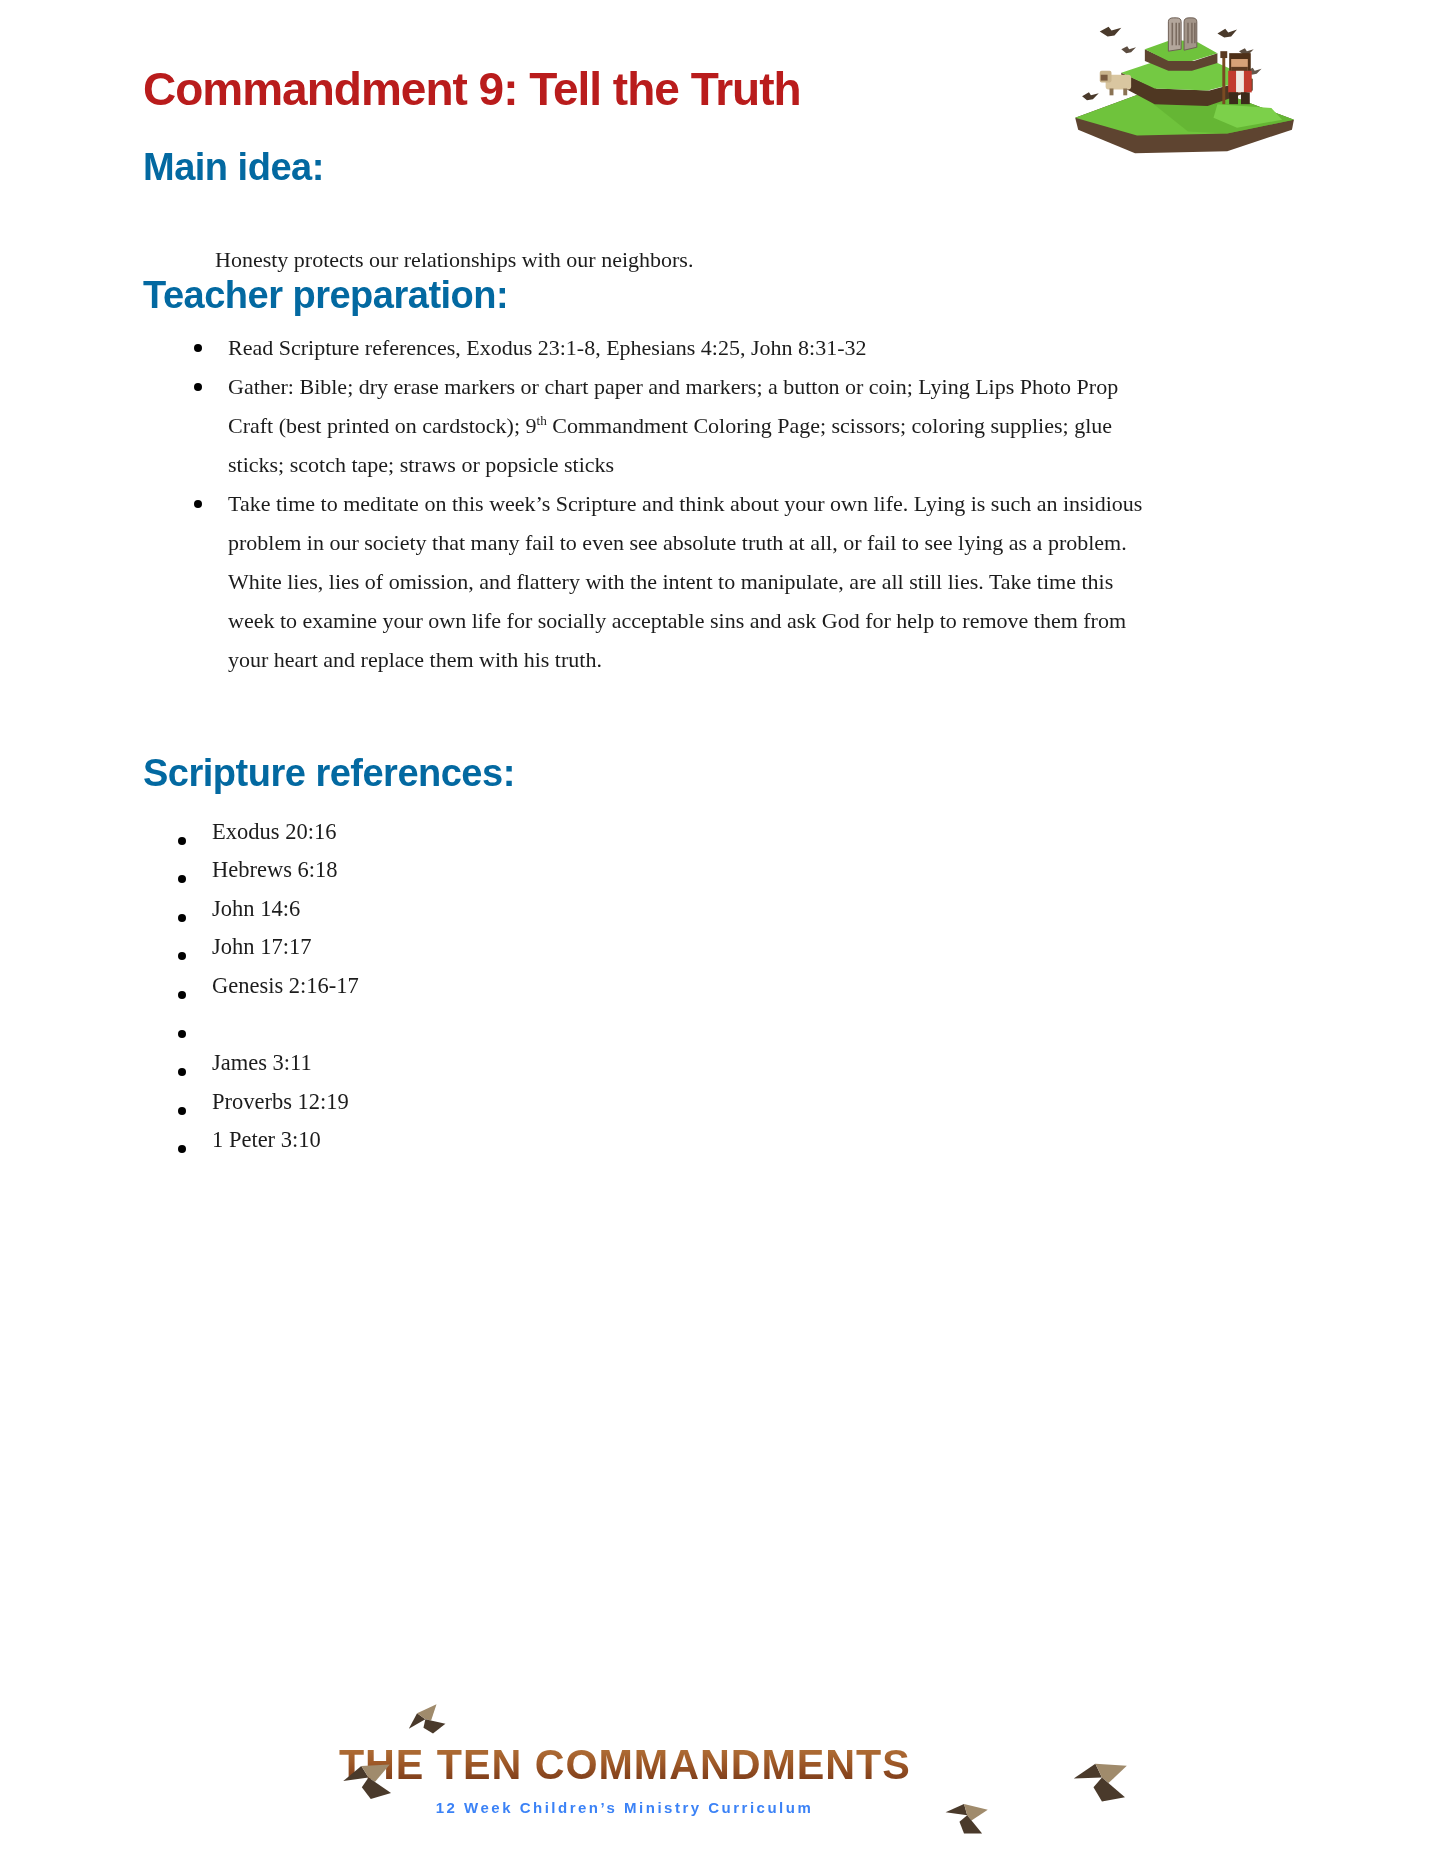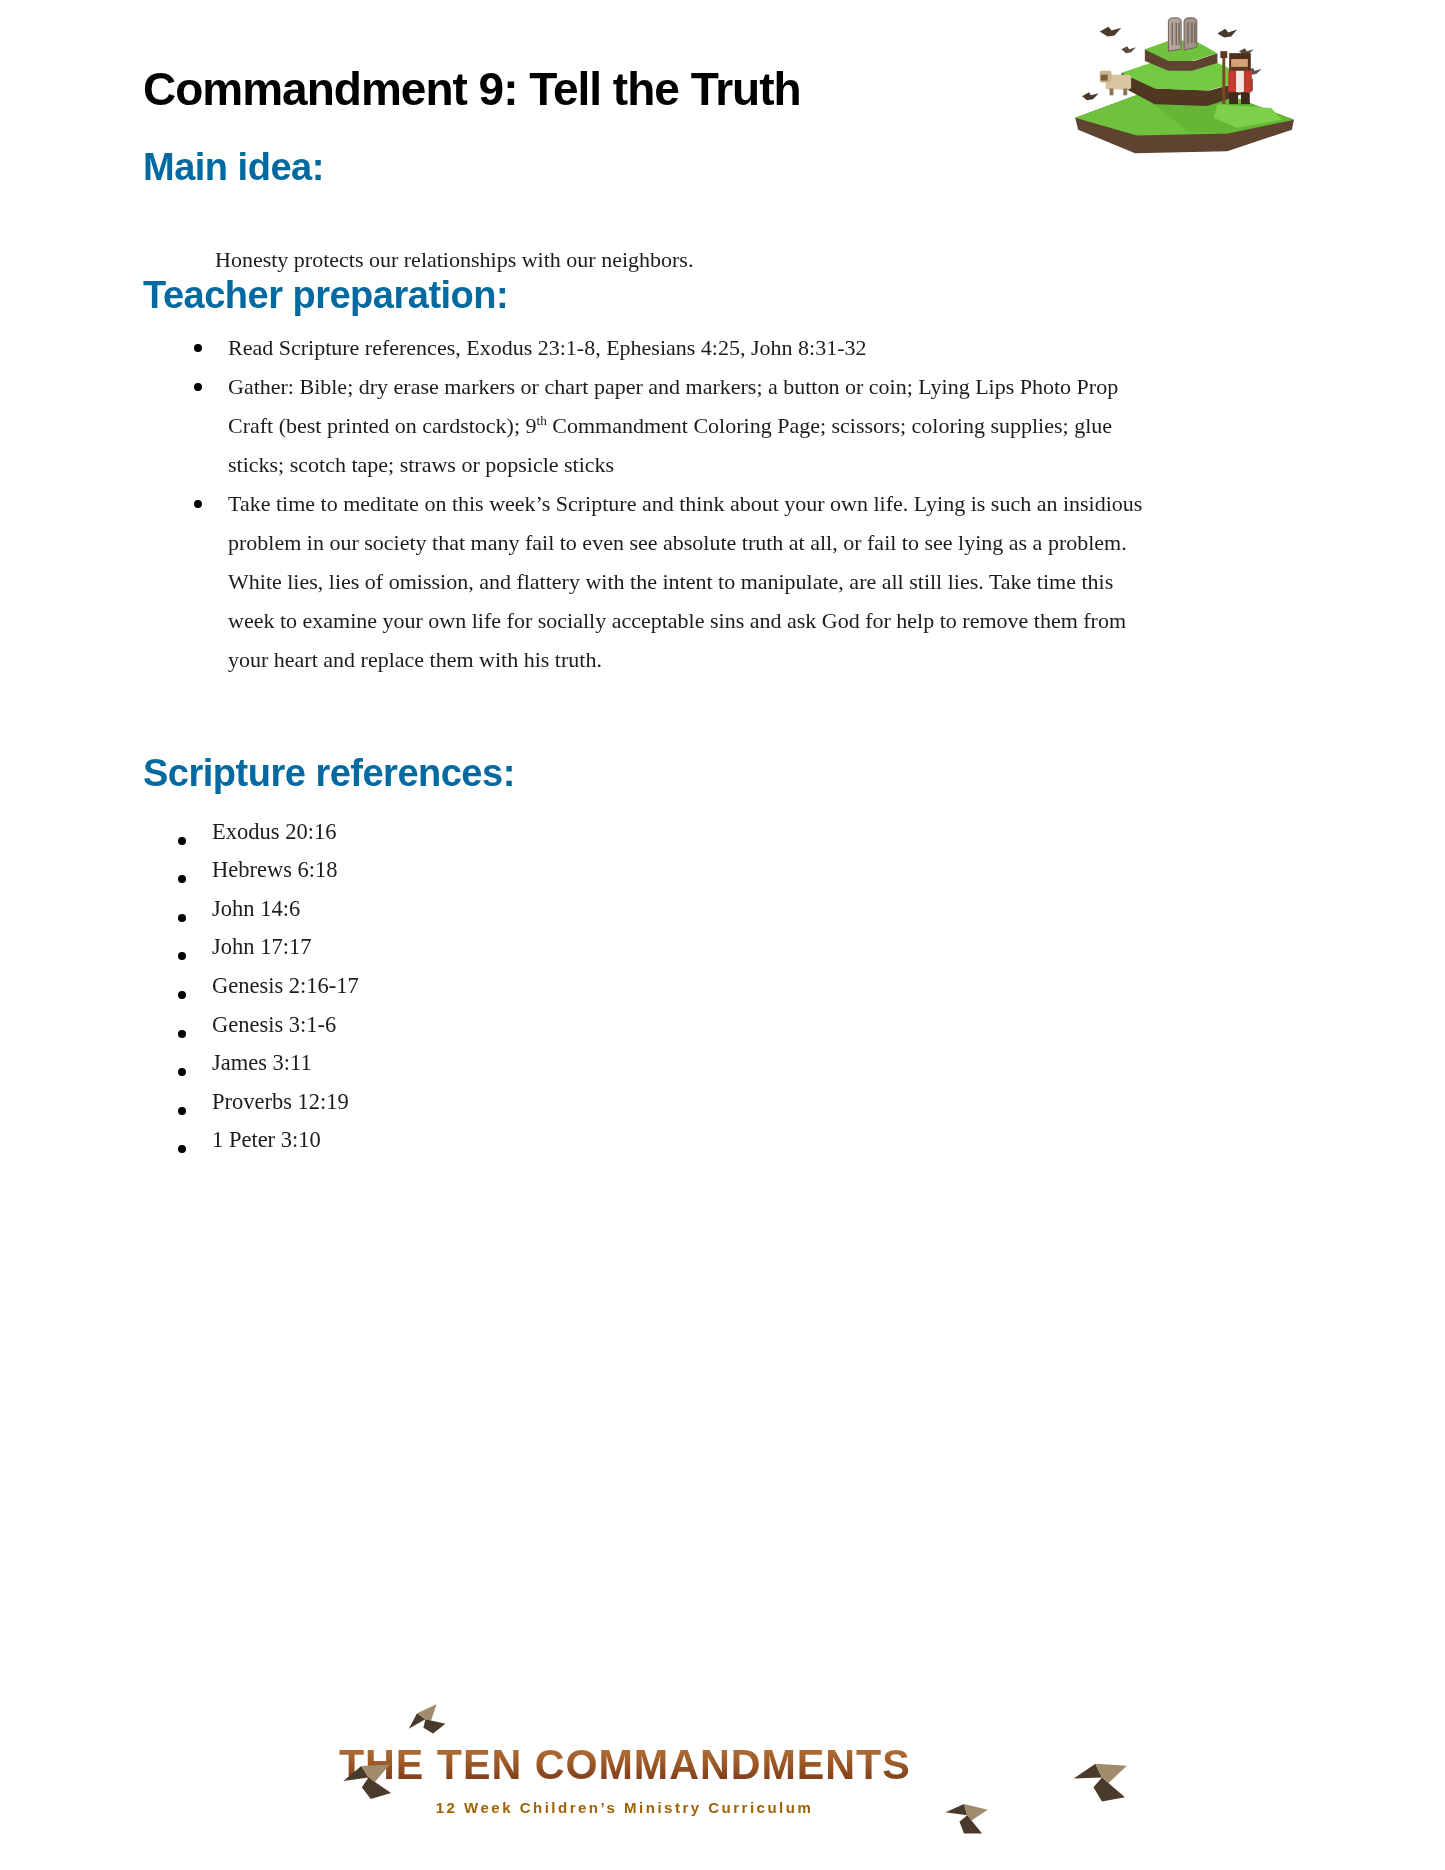--- a/index.html
+++ b/index.html
@@ -9,21 +9,21 @@
     background:#ffffff; overflow:hidden;
     font-family:"Liberation Serif", serif; color:#1c1c1c;
   }
   .heading {
     font-family:"Liberation Sans", sans-serif; font-weight:700;
     letter-spacing:-0.5px; color:#0369a1;
   }
   .doc-title {
     position:absolute; left:143px; top:62px;
     font-family:"Liberation Sans", sans-serif; font-weight:700;
-    font-size:46px; letter-spacing:-1px; color:#000000; white-space:nowrap;
+    font-size:46px; letter-spacing:-1px; color:#b91c1c; white-space:nowrap;
   }
   .illustration { position:absolute; left:1068px; top:10px; width:240px; height:152px; }
   .h-main-idea      { position:absolute; left:143px; top:146px; font-size:38px; }
   .main-idea-body   { position:absolute; left:215px; top:244px; font-size:22px; line-height:32px; }
   .h-teacher-prep   { position:absolute; left:143px; top:274px; font-size:38px; }
   .prep-list {
     position:absolute; left:194px; top:328px; width:958px;
     list-style:none; font-size:22px; line-height:39px;
   }
   .prep-list li { display:flex; align-items:flex-start; }
@@ -50,21 +50,21 @@
     font-size:43px; letter-spacing:1px; white-space:nowrap;
     color:#8a4a20;
     background:linear-gradient(180deg,#b97c40 0%,#a05a28 45%,#6e3014 100%);
     -webkit-background-clip:text; background-clip:text;
     -webkit-text-fill-color:transparent;
     transform:scaleX(0.96); transform-origin:center;
   }
   .logo-subtitle {
     margin-top:10px;
     font-family:"Liberation Sans", sans-serif; font-weight:700;
-    font-size:15px; letter-spacing:2.5px; color:#a16207; white-space:nowrap;
+    font-size:15px; letter-spacing:2.5px; color:#3b82f6; white-space:nowrap;
   }
   .bird { position:absolute; }
   .b1 { left:405px;  top:1706px; width:42px; transform:rotate(-14deg); }
   .b2 { left:340px;  top:1760px; width:56px; transform:rotate(8deg); }
   .b3 { left:1070px; top:1758px; width:62px; transform:rotate(14deg); }
   .b4 { left:942px;  top:1800px; width:48px; transform:rotate(24deg); }
 </style>
 </head>
 <body>
 
@@ -173,21 +173,20 @@
     <li>
         <span class="bullet-dot"></span>
         <span class="li-text">John 17:17</span>
       </li>
     <li>
         <span class="bullet-dot"></span>
         <span class="li-text">Genesis 2:16-17</span>
       </li>
     <li>
         <span class="bullet-dot"></span>
-        <span class="li-text">Genesis 3:1-6</span>
       </li>
     <li>
         <span class="bullet-dot"></span>
         <span class="li-text">James 3:11</span>
       </li>
     <li>
         <span class="bullet-dot"></span>
         <span class="li-text">Proverbs 12:19</span>
       </li>
     <li>

